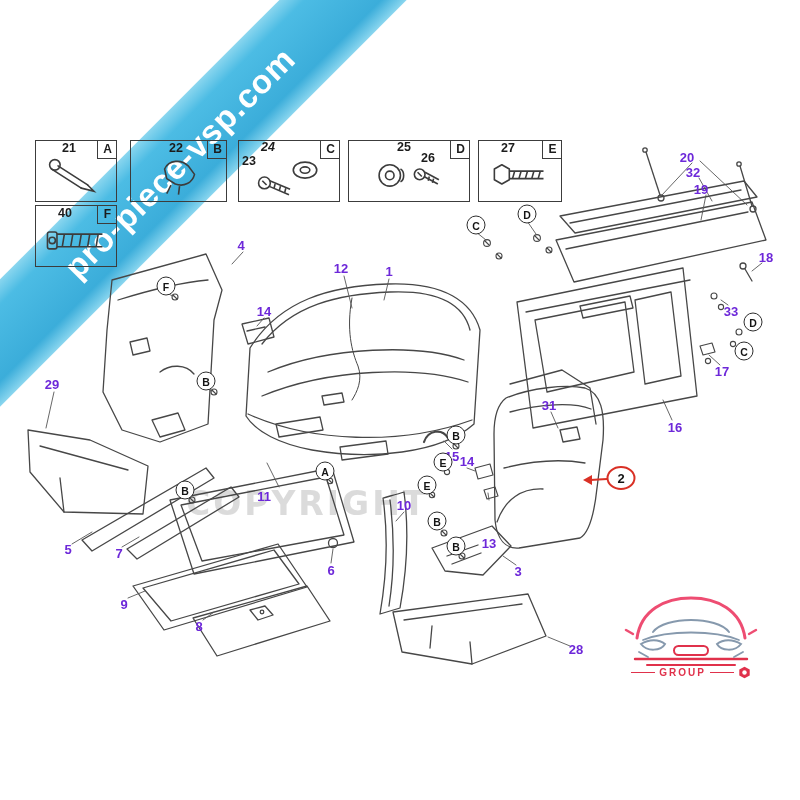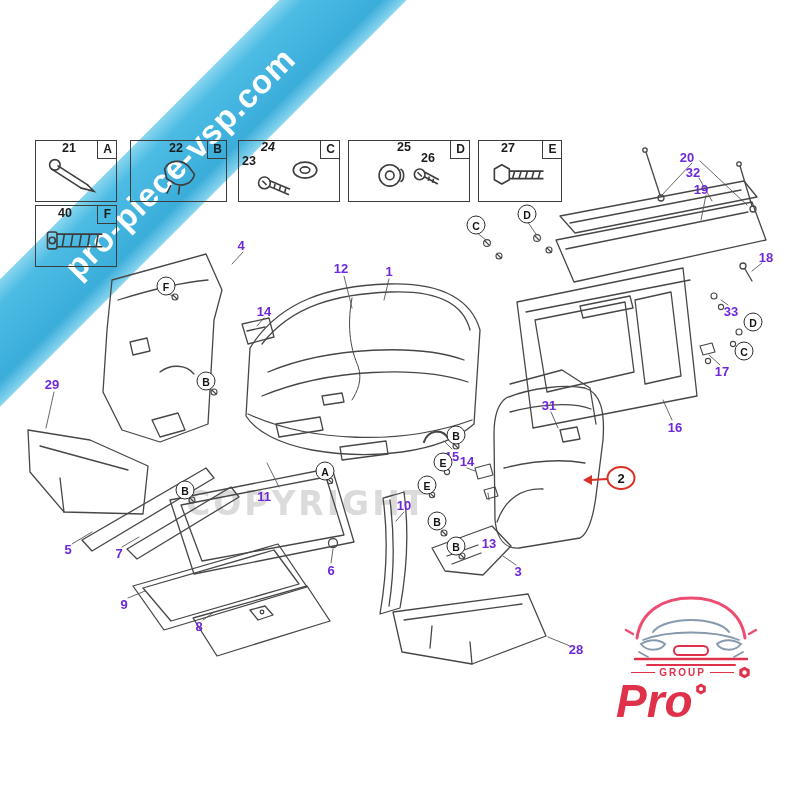--- a/index.html
+++ b/index.html
@@ -393,22 +393,15 @@
     </svg>
     <div class="group-row">
       <span class="gdash"></span>
       <span class="group-label">GROUP</span>
       <span class="gdash"></span>
       <svg width="13" height="13" viewBox="0 0 20 20">
         <polygon points="10,1 18,5.5 18,14.5 10,19 2,14.5 2,5.5" fill="#e0314b"></polygon>
         <circle cx="10" cy="10" r="3.4" fill="#ffffff"></circle>
       </svg>
     </div>
-    <div class="brand-pro">
-      <span>Pro</span>
-      <svg class="nut" width="12" height="12" viewBox="0 0 20 20">
-        <polygon points="10,1 18,5.5 18,14.5 10,19 2,14.5 2,5.5" fill="#e0314b"></polygon>
-        <circle cx="10" cy="10" r="3.4" fill="#ffffff"></circle>
-      </svg>
-    </div>
   </div>
 
 </div>
 
 </body></html>

